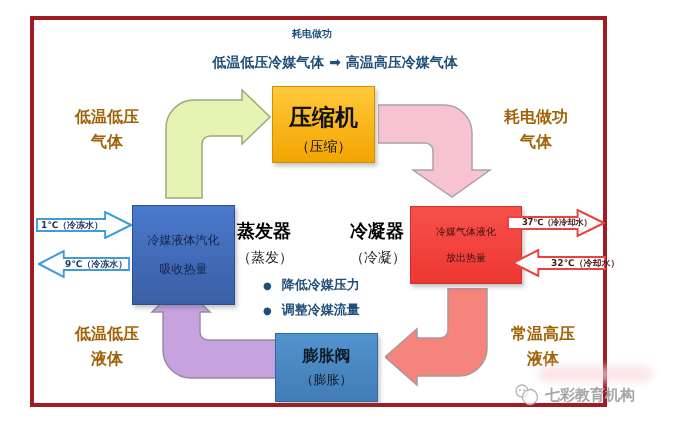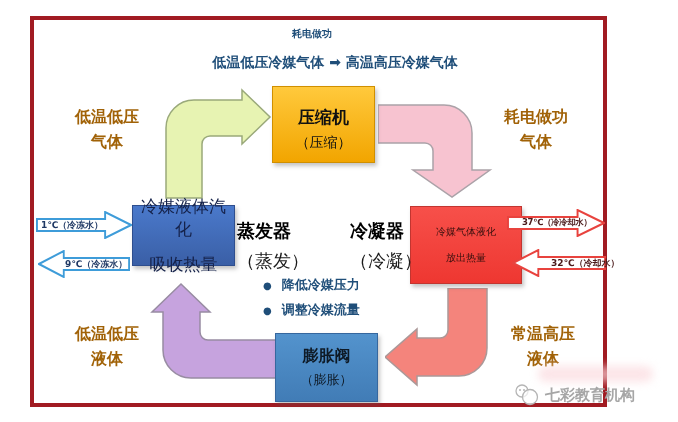--- a/index.html
+++ b/index.html
@@ -8,33 +8,33 @@
   .frame{position:absolute;left:30px;top:16px;width:577px;height:391px;
          border:4px solid #A11B22;box-sizing:border-box;}
   .hdr{position:absolute;transform:translateX(-50%);color:#1F4E79;font-weight:bold;white-space:nowrap;}
   .t1{left:312px;top:27px;font-size:10px;}
   .t2{left:335px;top:54px;font-size:14px;}
   .box{position:absolute;display:flex;flex-direction:column;align-items:center;justify-content:center;
        text-align:center;box-sizing:border-box;box-shadow:2px 3px 4px rgba(90,90,90,.35);}
   .box .bt{font-weight:bold;}
   #compressor{left:272px;top:86px;width:103px;height:77px;
               background:linear-gradient(180deg,#FFC93C,#F2A500);border:1px solid #D08F00;color:#111;}
-  #compressor .bt{font-size:17px;margin-top:8px;}
+  #compressor .bt{font-size:23px;margin-top:8px;}
   #compressor .bs{font-size:14px;margin-top:5px;}
-  #evaporator-box{left:132px;top:205px;width:103px;height:61px;row-gap:12px;font-size:17px;color:#15224A;
+  #evaporator-box{left:132px;top:205px;width:103px;height:100px;row-gap:12px;font-size:12px;color:#15224A;
               background:linear-gradient(180deg,#4A79CB,#3A5FA6);border:1px solid #2E4E8E;}
   #condenser-box{left:410px;top:206px;width:112px;height:78px;row-gap:12px;font-size:10px;color:#38100E;
               background:linear-gradient(180deg,#F7504A,#EE3731);border:1px solid #C23530;}
   #expansion-box{left:275px;top:333px;width:103px;height:69px;color:#0E1A26;
               background:linear-gradient(180deg,#5393CD,#417CB6);border:1px solid #36679E;}
   #expansion-box .bt{font-size:16px;}
   #expansion-box .bs{font-size:13px;margin-top:4px;}
   .unitlab{position:absolute;color:#000;}
   .unitlab .lt{font-size:18px;font-weight:bold;}
-  .unitlab .ls{font-size:18px;margin-top:6px;color:#1a1a1a;}
+  .unitlab .ls{font-size:14px;margin-top:6px;color:#1a1a1a;}
   #evaporator-label{left:237px;top:219px;}
   #condenser-label{left:350px;top:219px;}
   .note{position:absolute;color:#1F4E79;font-size:13px;font-weight:bold;display:flex;align-items:center;}
   .note .dot{font-size:10px;margin-right:10px;}
   #note-0{left:263px;top:276px;}
   #note-1{left:263px;top:301px;}
   .state{position:absolute;width:130px;text-align:center;color:#a16207;
          font-weight:bold;font-size:16px;line-height:25px;}
   #state-tl{left:42px;top:104px;}
   #state-tr{left:471px;top:104px;}

